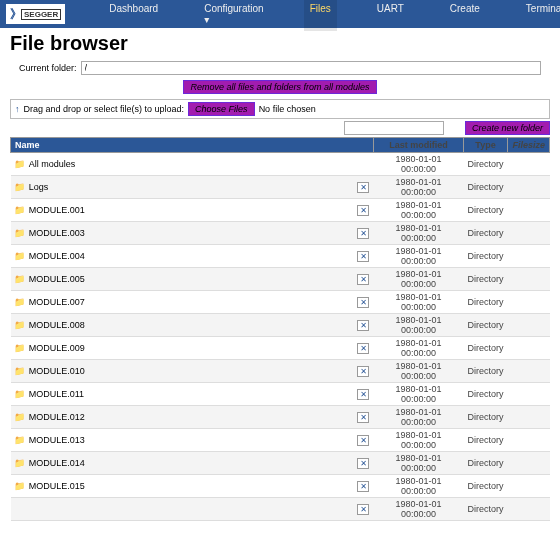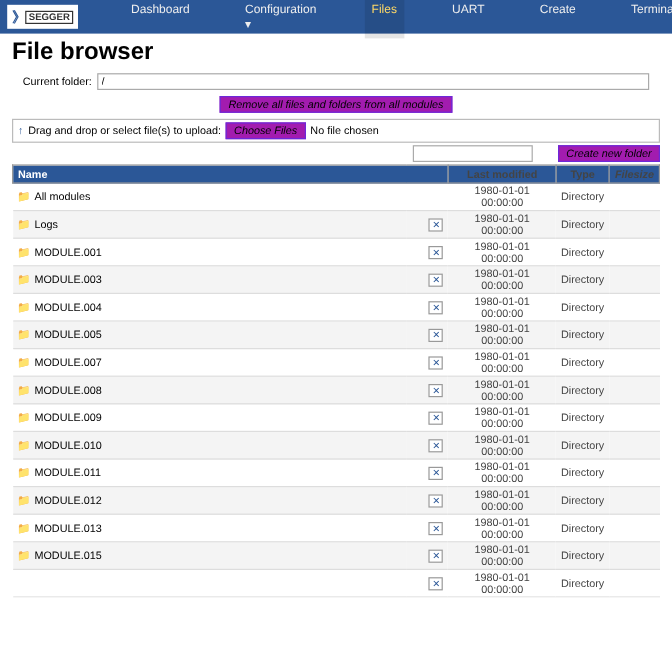--- a/index.html
+++ b/index.html
@@ -182,20 +182,27 @@
           <td class="col-size"></td>
         </tr>
         <tr>
           <td class="col-name"><span class="folder-icon">📁</span><span>MODULE.013</span></td>
           <td class="col-act"><span class="actbtn">✕</span></td>
           <td class="col-mod">1980-01-01 00:00:00</td>
           <td class="col-type">Directory</td>
           <td class="col-size"></td>
         </tr>
         <tr>
+          <td class="col-name"><span class="folder-icon">📁</span><span>MODULE.014</span></td>
+          <td class="col-act"><span class="actbtn">✕</span></td>
+          <td class="col-mod">1980-01-01 00:00:00</td>
+          <td class="col-type">Directory</td>
+          <td class="col-size"></td>
+        </tr>
+        <tr>
           <td class="col-name"><span class="folder-icon">📁</span><span>MODULE.015</span></td>
           <td class="col-act"><span class="actbtn">✕</span></td>
           <td class="col-mod">1980-01-01 00:00:00</td>
           <td class="col-type">Directory</td>
           <td class="col-size"></td>
         </tr>
         <tr>
           <td class="col-name"></td>
           <td class="col-act"><span class="actbtn">✕</span></td>
           <td class="col-mod">1980-01-01 00:00:00</td>

